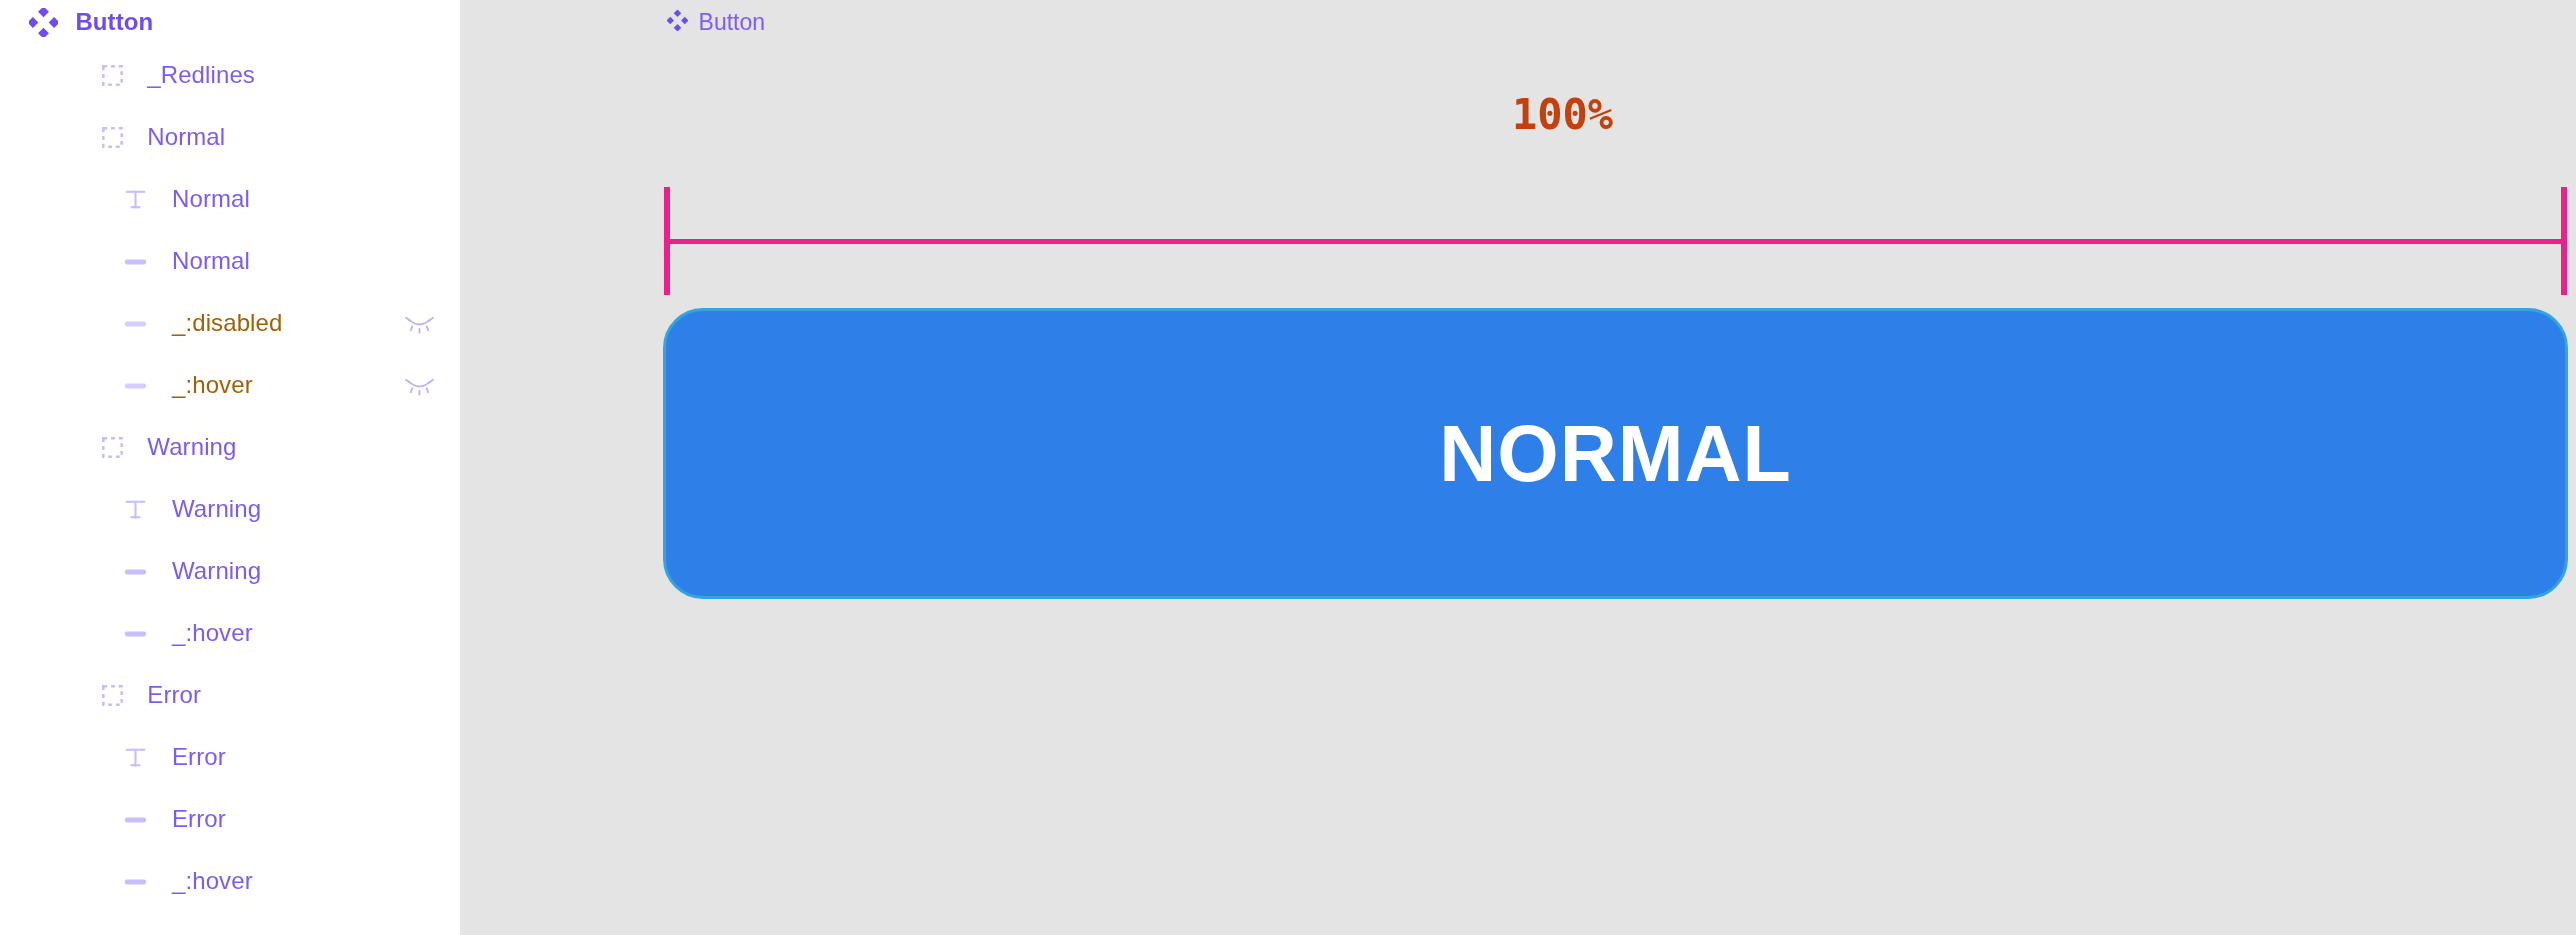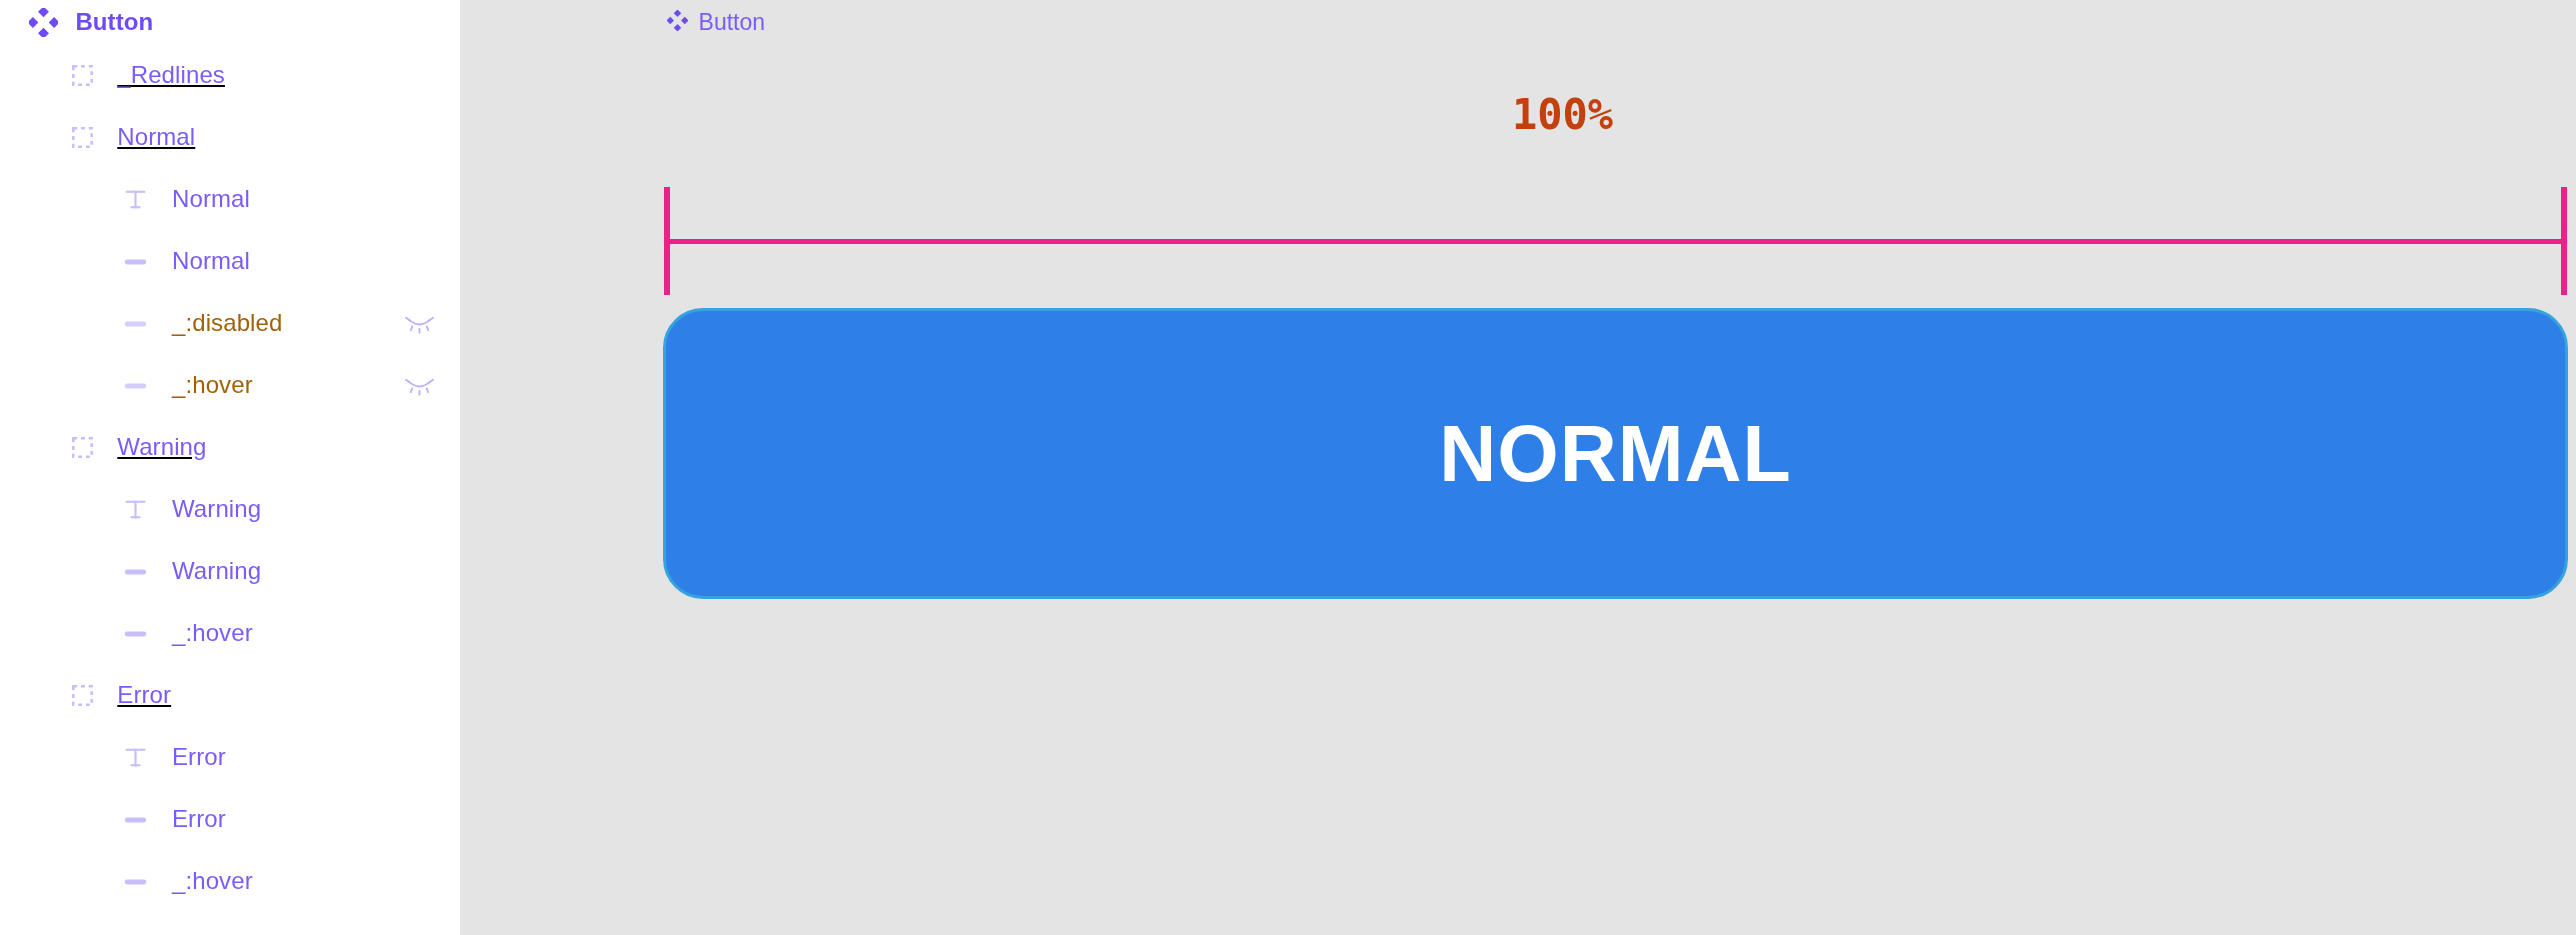--- a/index.html
+++ b/index.html
@@ -68,21 +68,21 @@
     margin-left: auto;
     width: 39px;
     height: 33px;
     display: flex;
     align-items: center;
     justify-content: center;
   }
 
   
   .indent-0 { padding-left: 27px; }
-  .indent-1 { padding-left: 66px; text-decoration: underline; }
+  .indent-1 { padding-left: 96px; }
   .indent-2 { padding-left: 119px; }
 
   .gap-0 { width: 15.4px; }
   .gap-1 { width: 18.3px; }
   .gap-2 { width: 20px; }
 
   
   #canvas {
     position: relative;
     flex: 1 1 auto;

